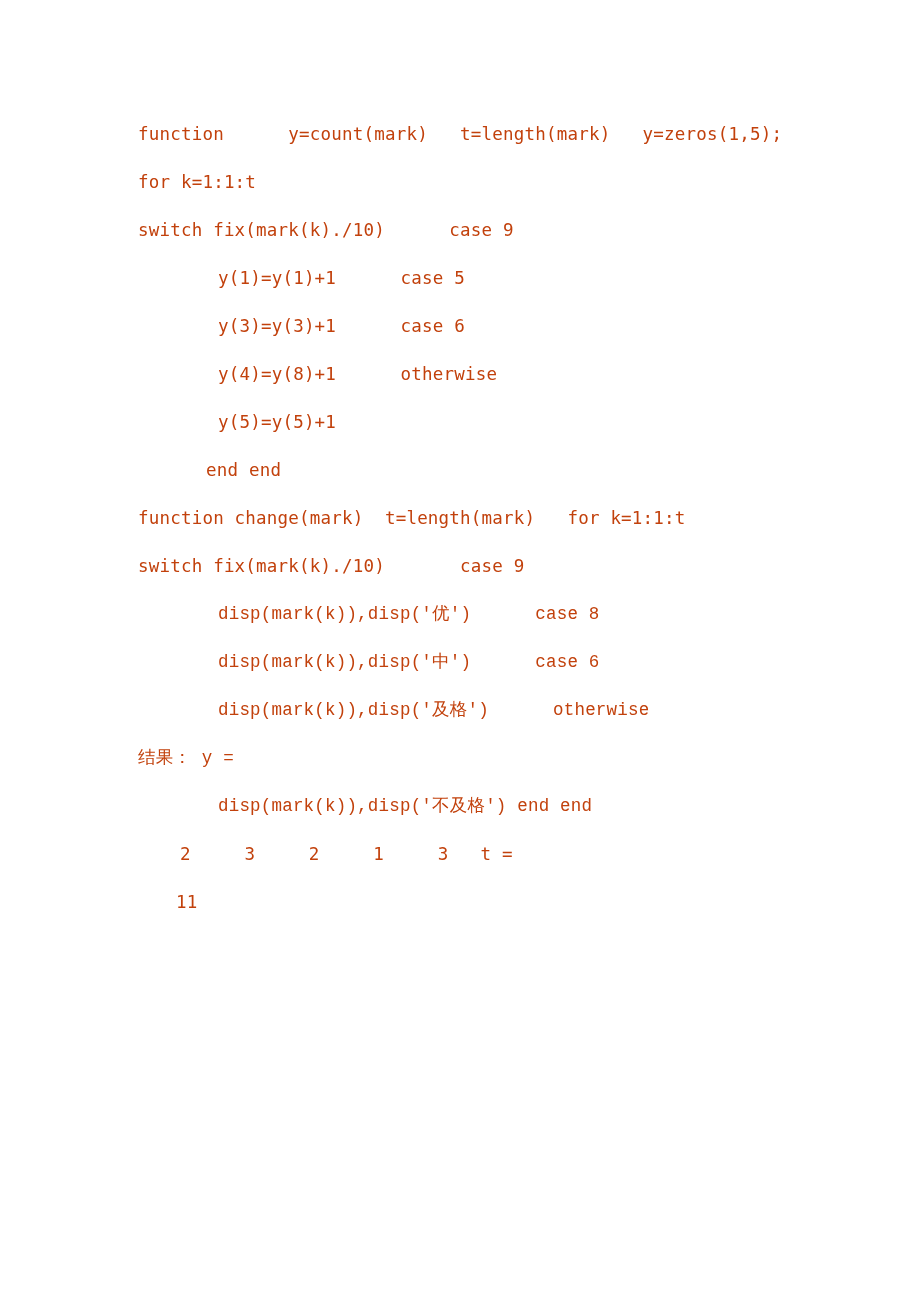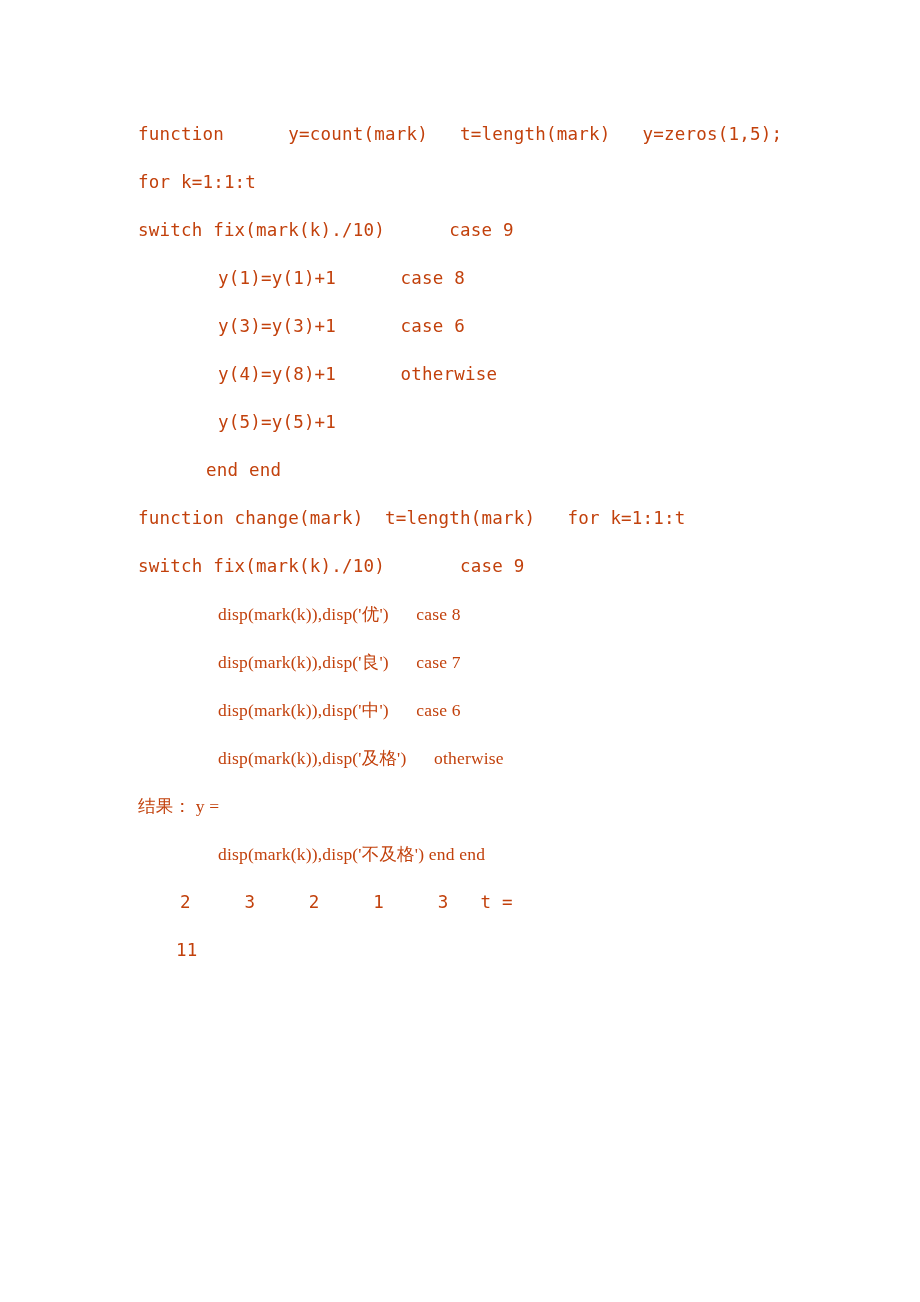--- a/index.html
+++ b/index.html
@@ -30,56 +30,55 @@
     letter-spacing: 0.2px;
     color: #c2410c;
     font-family: "DejaVu Sans Mono", "Liberation Mono", monospace;
   }
   .line.indent1 { padding-left: 80px; }
   .line.indent-end { padding-left: 68px; }
   .line.indent-res { padding-left: 42px; }
   .line.indent-res2 { padding-left: 38px; }
   .line.indent-res3 { padding-left: 34px; }
   .cjk {
-    font-family: Liberation Serif, serif;
+    font-family: Liberation Mono, monospace;
     font-size: 17.5px;
   }
   .para {
     margin: 0;
     padding: 0;
   }
 </style>
 </head>
 <body>
 
 <div class="page">
   <div class="doc-body">
 
     <div class="line para">function      y=count(mark)   t=length(mark)   y=zeros(1,5);   for k=1:1:t</div>
 
     <div class="line para">switch fix(mark(k)./10)      case 9</div>
 
-    <div class="line para indent1">y(1)=y(1)+1      case 8</div>
+    <div class="line para indent1">y(1)=y(1)+1      case 5</div>
 
 
     <div class="line para indent1">y(3)=y(3)+1      case 6</div>
 
     <div class="line para indent1">y(4)=y(8)+1      otherwise</div>
 
     <div class="line para indent1">y(5)=y(5)+1</div>
 
     <div class="line para indent-end">end end</div>
 
     <div class="line para">function change(mark)  t=length(mark)   for k=1:1:t</div>
 
     <div class="line para">switch fix(mark(k)./10)       case 9</div>
 
     <div class="line para indent1 cjk">disp(mark(k)),disp('优')      case 8</div>
 
-    <div class="line para indent1 cjk">disp(mark(k)),disp('良')      case 7</div>
 
     <div class="line para indent1 cjk">disp(mark(k)),disp('中')      case 6</div>
 
     <div class="line para indent1 cjk">disp(mark(k)),disp('及格')      otherwise</div>
 
     <div class="line para cjk">结果： y =</div>
 
     <div class="line para indent1 cjk">disp(mark(k)),disp('不及格') end end</div>
 
     <div class="line para indent-res">2     3     2     1     3   t =</div>

